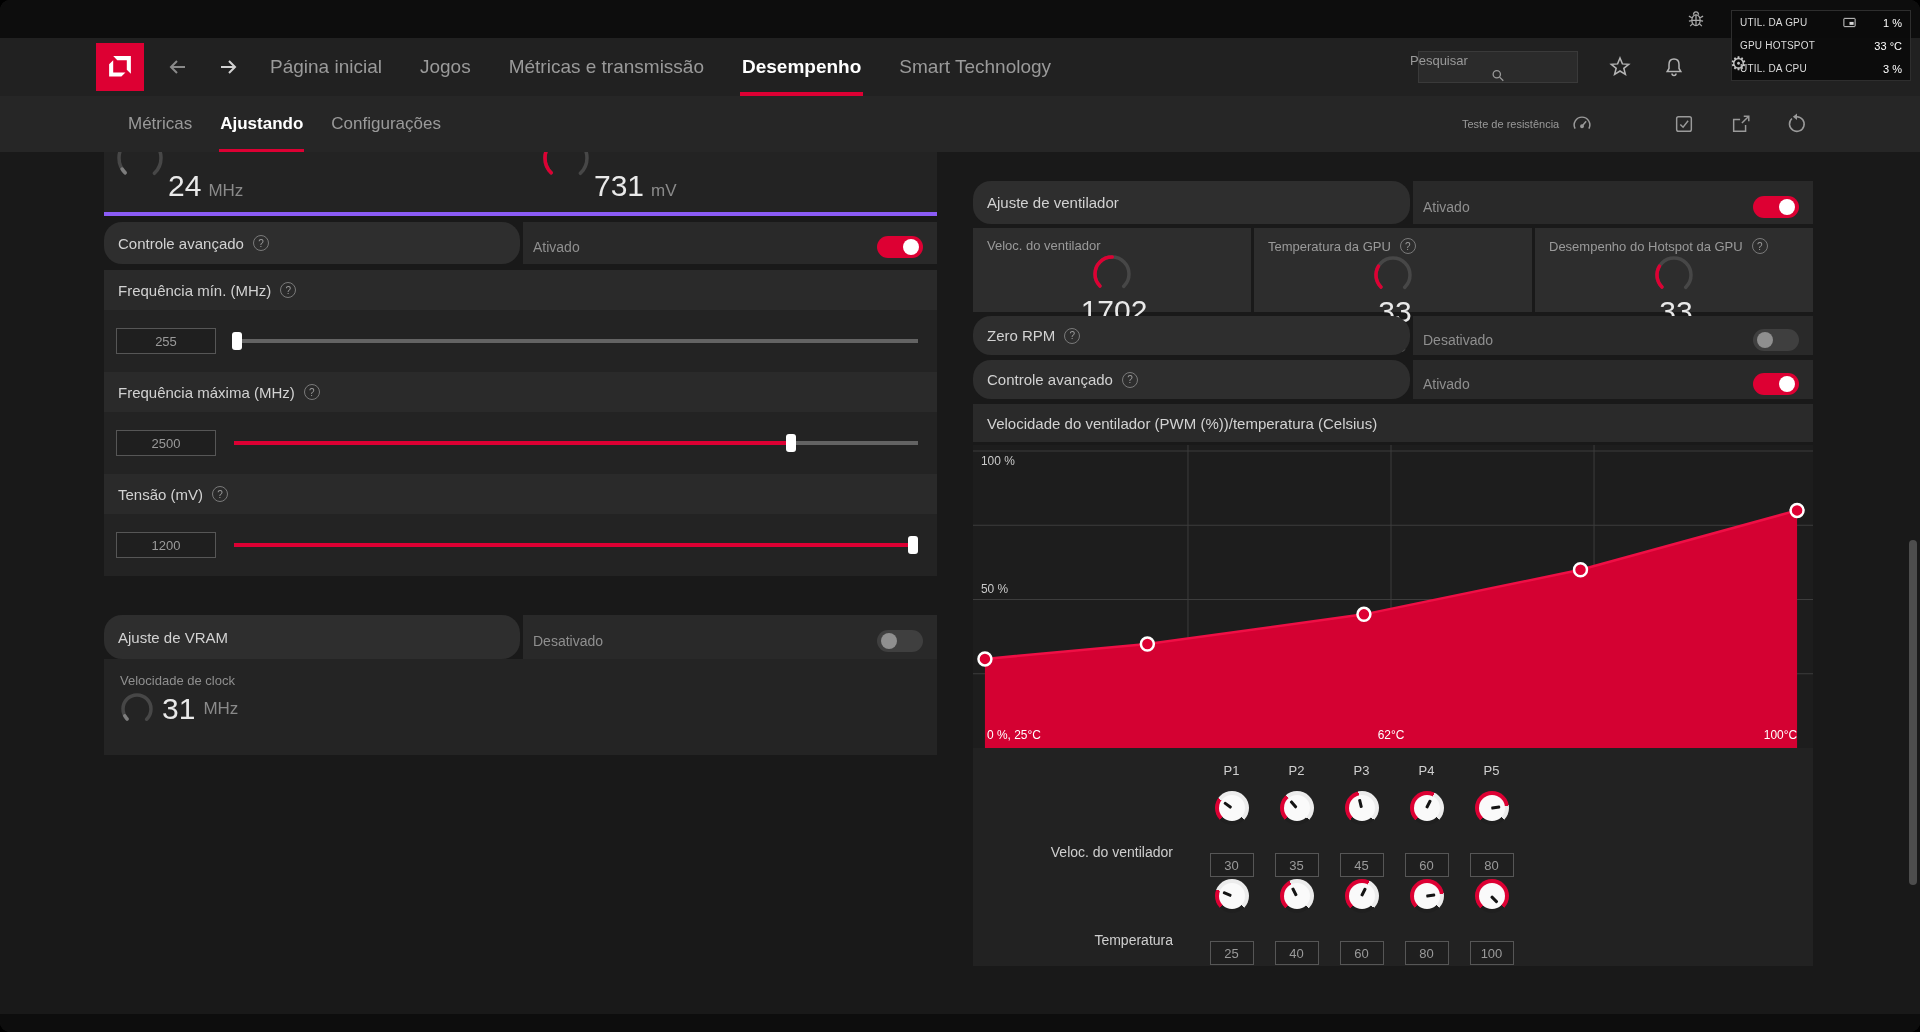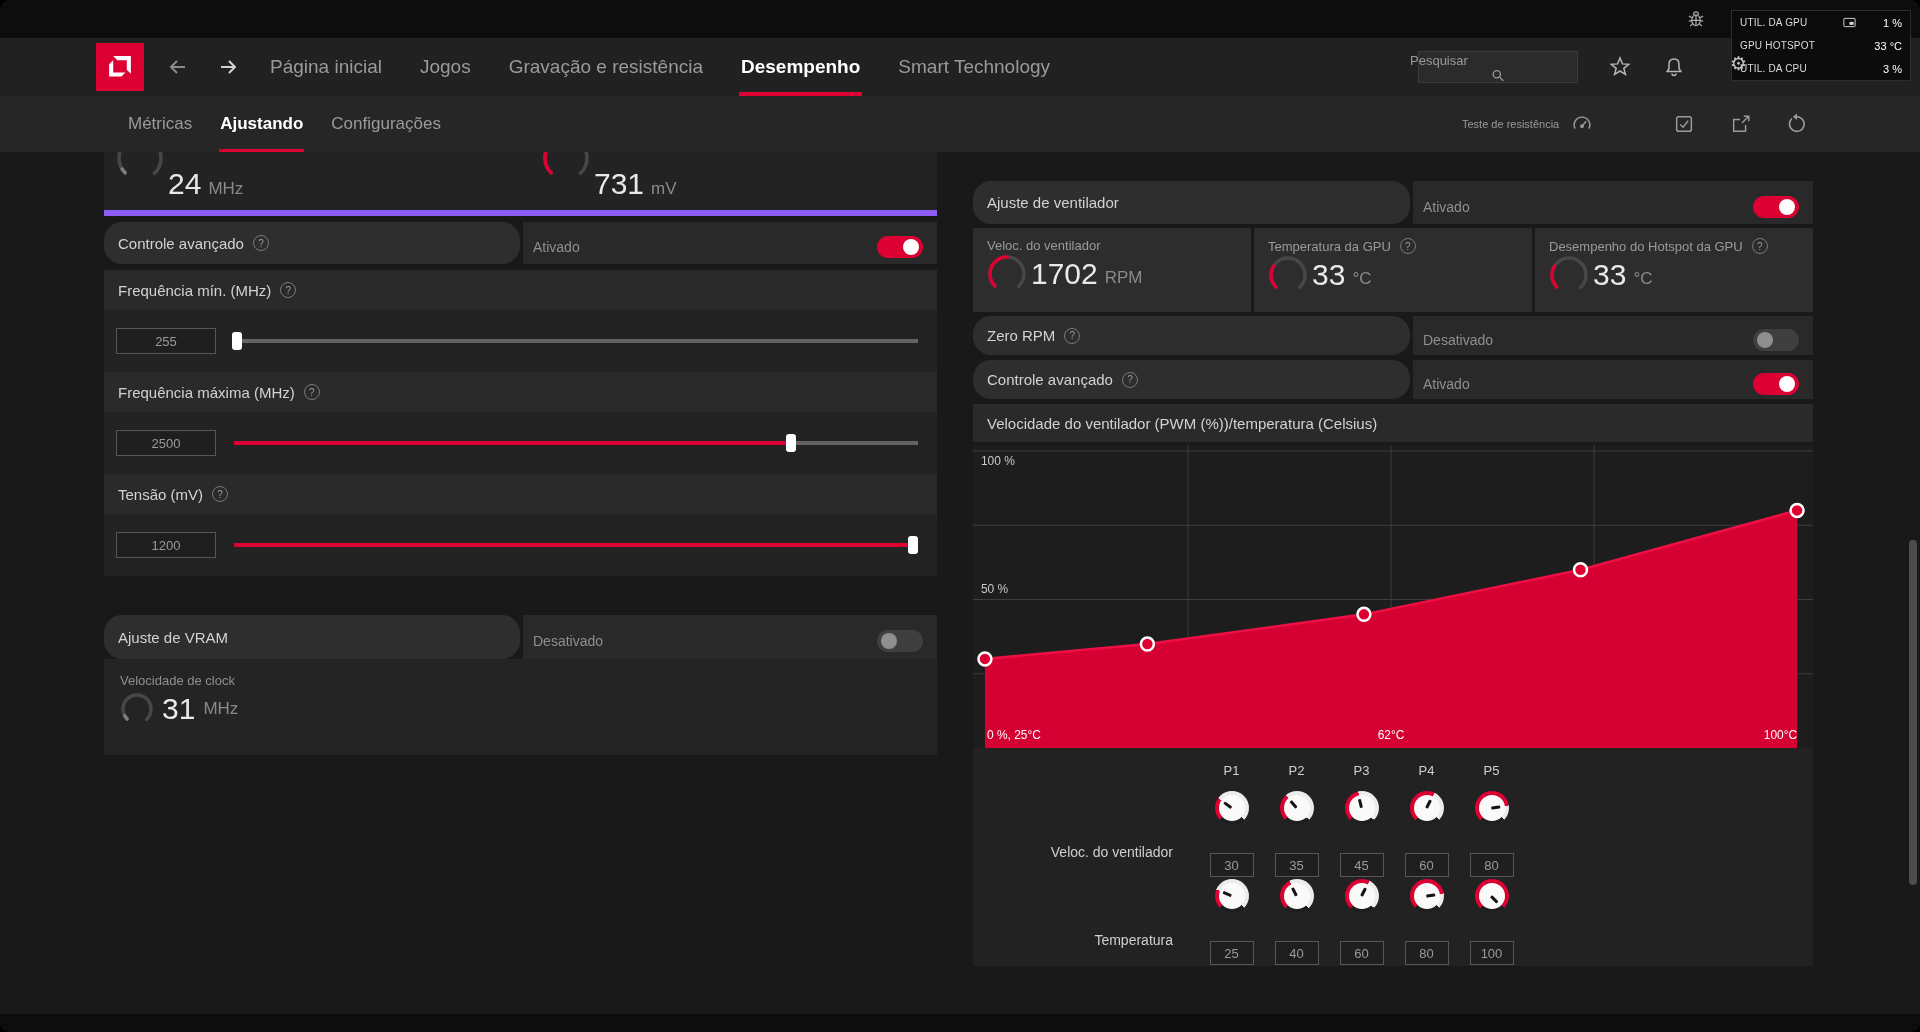--- a/index.html
+++ b/index.html
@@ -54,21 +54,21 @@
   .state{font-size:14px;color:#8f8f8f;margin-right:auto;}
   .help-icon{display:inline-flex;align-items:center;justify-content:center;width:16px;height:16px;border:1px solid #7a7a7a;
              border-radius:50%;font-size:10px;color:#9a9a9a;margin-left:9px;cursor:pointer;flex:none;}
 
   .toggle{width:46px;height:22px;border-radius:11px;background:#3f3f3f;position:relative;cursor:pointer;flex:none;}
   .toggle .dot{position:absolute;top:3px;left:4px;width:16px;height:16px;border-radius:50%;background:#8f8f8f;}
   .toggle.on{background:var(--accent);}
   .toggle.on .dot{left:auto;right:4px;background:#fff;}
 
   
-  .gauges-row{position:relative;height:64px;overflow:hidden;background:#232323;border-bottom:6px solid #8b5cf6;margin-bottom:6px;}
+  .gauges-row{position:relative;height:64px;overflow:hidden;background:#232323;border-bottom:4px solid #8b5cf6;margin-bottom:6px;}
   .pg{position:absolute;top:-18px;}
   .pg-text{position:absolute;bottom:9px;display:flex;align-items:baseline;gap:7px;}
   .big{font-size:30px;color:#e9e9e9;}
   .unit{font-size:17px;color:#8a8a8a;}
 
   .sec-header{height:40px;background:#2a2a2a;display:flex;align-items:center;padding-left:14px;}
   .slider-row{height:62px;background:#232323;display:flex;align-items:center;padding:0 19px 0 12px;}
   .num-input{width:100px;height:26px;border:1px solid #565656;background:#1f1f1f;color:#9a9a9a;font-size:13px;
              display:flex;align-items:center;justify-content:center;margin-right:18px;cursor:text;flex:none;}
   .slider{flex:1;position:relative;height:18px;cursor:pointer;}
@@ -78,21 +78,21 @@
 
   .vram-card{margin-top:39px;}
   .vram-body{background:#242424;height:96px;padding:14px 16px 0;}
   .small-label{font-size:13px;color:#8f8f8f;}
   .vram-value{display:flex;align-items:center;gap:8px;margin-top:4px;}
 
   
   .stats{display:flex;gap:3px;height:84px;margin-bottom:4px;}
   .tile{flex:1;background:#2d2d2d;padding:10px 14px 0;min-width:0;}
   .tile-label{display:flex;align-items:center;font-size:13px;color:#9a9a9a;white-space:nowrap;}
-  .tile-value{display:flex;align-items:center;margin-top:1px;}
+  .tile-value{display:flex;align-items:center;margin-top:1px;flex-direction:column;}
   .tile-value .big{margin-left:4px;}
   .tile-value .unit{margin-left:7px;padding-top:8px;}
 
   .chart-title{height:38px;background:#2a2a2a;display:flex;align-items:center;padding-left:14px;
                font-size:15px;color:#d2d2d2;margin-bottom:3px;}
   .chart-wrap{height:303px;background:#1d1d1d;}
   .chart-wrap svg{display:block;width:100%;height:100%;}
   .ct-y{fill:#c9c9c9;font-size:12px;font-family:"Liberation Sans",sans-serif;}
   .ct-x{fill:#ffffff;font-size:12px;font-family:"Liberation Sans",sans-serif;}
 
@@ -153,21 +153,21 @@
       </svg>
     </div>
     <div class="nav-arrow arrow-fwd">
       <svg width="24" height="24" viewBox="0 0 24 24" fill="none" stroke="#d2d2d2" stroke-width="2">
         <path d="M5 12 H18 M13 6 L19 12 L13 18"></path>
       </svg>
     </div>
     <div class="nav-items">
       <div class="nav-item">Página inicial</div>
       <div class="nav-item">Jogos</div>
-      <div class="nav-item">Gravação e resistência</div>
+      <div class="nav-item">Métricas e transmissão</div>
       <div class="nav-item active">Desempenho</div>
       <div class="nav-item">Smart Technology</div>
     </div>
     <div class="search">
       <input placeholder="Pesquisar" style="">
       <svg width="16" height="16" viewBox="0 0 16 16" fill="none" stroke="#9a9a9a" stroke-width="1.6">
         <circle cx="6.5" cy="6.5" r="4.5"></circle>
           <line x1="10" y1="10" x2="14.5" y2="14.5"></line>
       </svg>
     </div>

